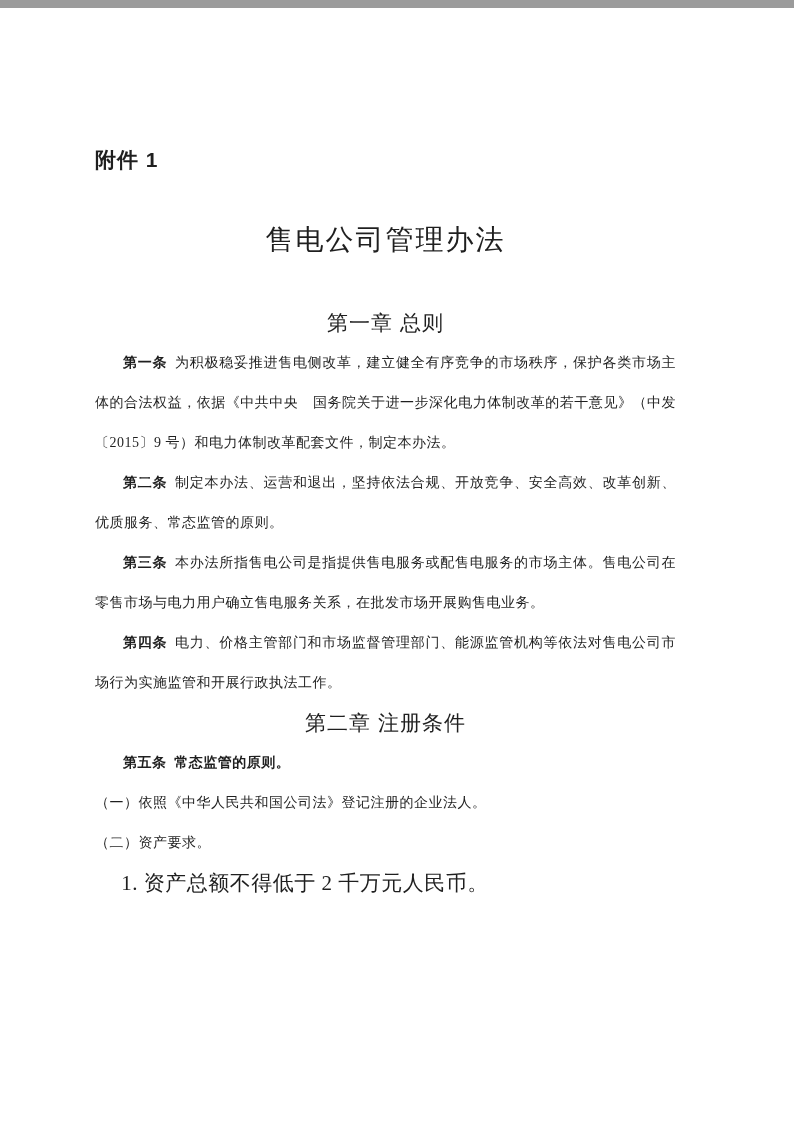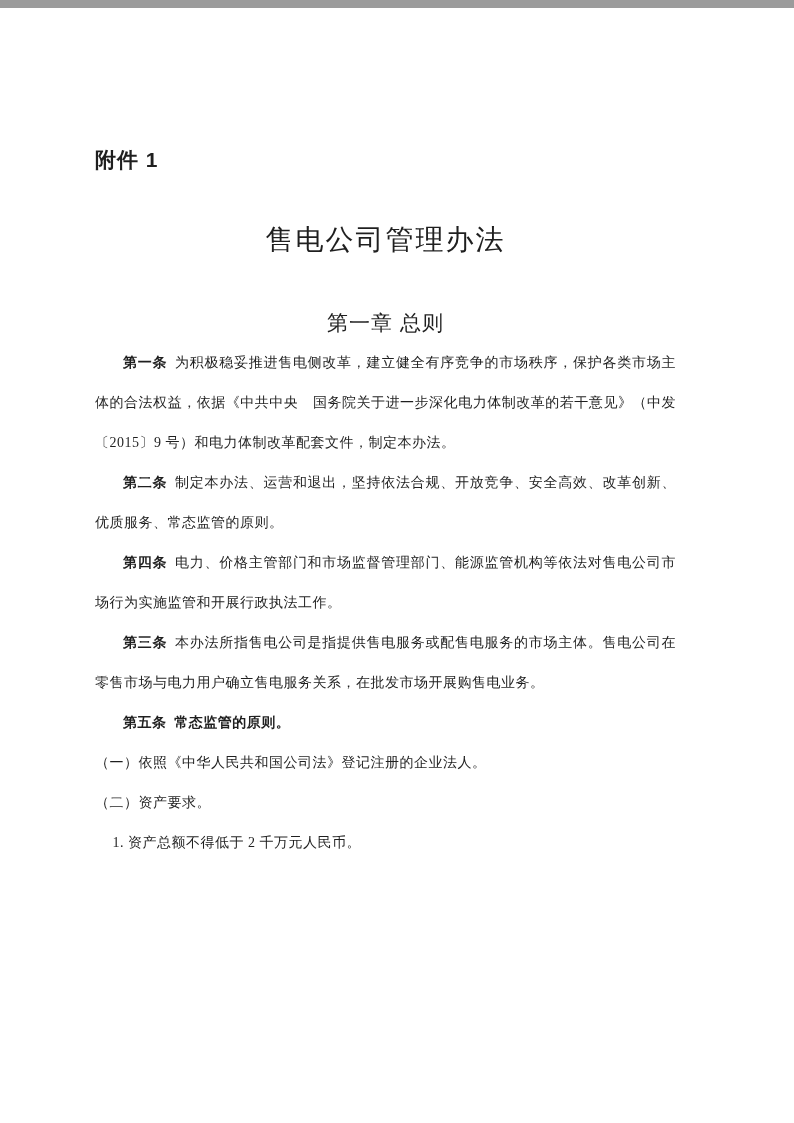--- a/index.html
+++ b/index.html
@@ -50,21 +50,21 @@
     font-size:14px;
     line-height:40px;
     margin:0;
     text-align:justify;
     text-justify:inter-ideograph;
     letter-spacing:0.5px;
   }
   p.article{ text-indent:2em; }
   p.doc-item{ text-indent:0; }
   p.num-item{
-    font-size:14px;
+    font-size:21px;
     line-height:40px;
     margin:0;
     text-indent:1.25em;
     letter-spacing:0.5px;
   }
   .lead{
     font-weight:bold;
     margin-right:0.55em;
   }
   .bold-line{ font-weight:bold; }
@@ -79,24 +79,25 @@
   <h1 class="doc-title">售电公司管理办法</h1>
 
   <div class="body-flow">
 
     <p class="chapter">第一章 总则</p>
 
     <p class="article"><span class="lead">第一条</span><span>为积极稳妥推进售电侧改革，建立健全有序竞争的市场秩序，保护各类市场主体的合法权益，依据《中共中央　国务院关于进一步深化电力体制改革的若干意见》（中发〔2015〕9 号）和电力体制改革配套文件，制定本办法。</span></p>
 
     <p class="article"><span class="lead">第二条</span><span>制定本办法、运营和退出，坚持依法合规、开放竞争、安全高效、改革创新、优质服务、常态监管的原则。</span></p>
 
+    <p class="article"><span class="lead">第三条</span><span>本办法所指售电公司是指提供售电服务或配售电服务的市场主体。售电公司在零售市场与电力用户确立售电服务关系，在批发市场开展购售电业务。</span></p>
+
     <p class="article"><span class="lead">第四条</span><span>电力、价格主管部门和市场监督管理部门、能源监管机构等依法对售电公司市场行为实施监管和开展行政执法工作。</span></p>
 
-    <p class="article"><span class="lead">第三条</span><span>本办法所指售电公司是指提供售电服务或配售电服务的市场主体。售电公司在零售市场与电力用户确立售电服务关系，在批发市场开展购售电业务。</span></p>
-
+    <p class="chapter">第二章 注册条件</p>
 
     <p class="article bold-line"><span class="lead">第五条</span><span>常态监管的原则。</span></p>
 
     <p class="doc-item">（一）依照《中华人民共和国公司法》登记注册的企业法人。</p>
 
     <p class="doc-item">（二）资产要求。</p>
 
     <p class="num-item">1. 资产总额不得低于 2 千万元人民币。</p>
 
   </div>

